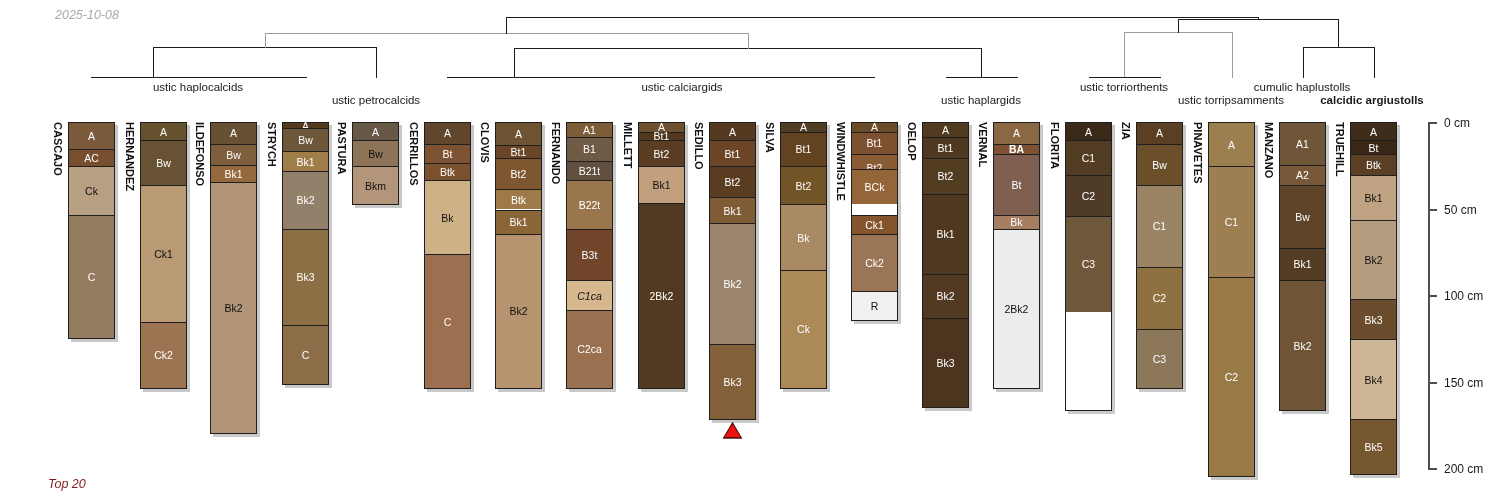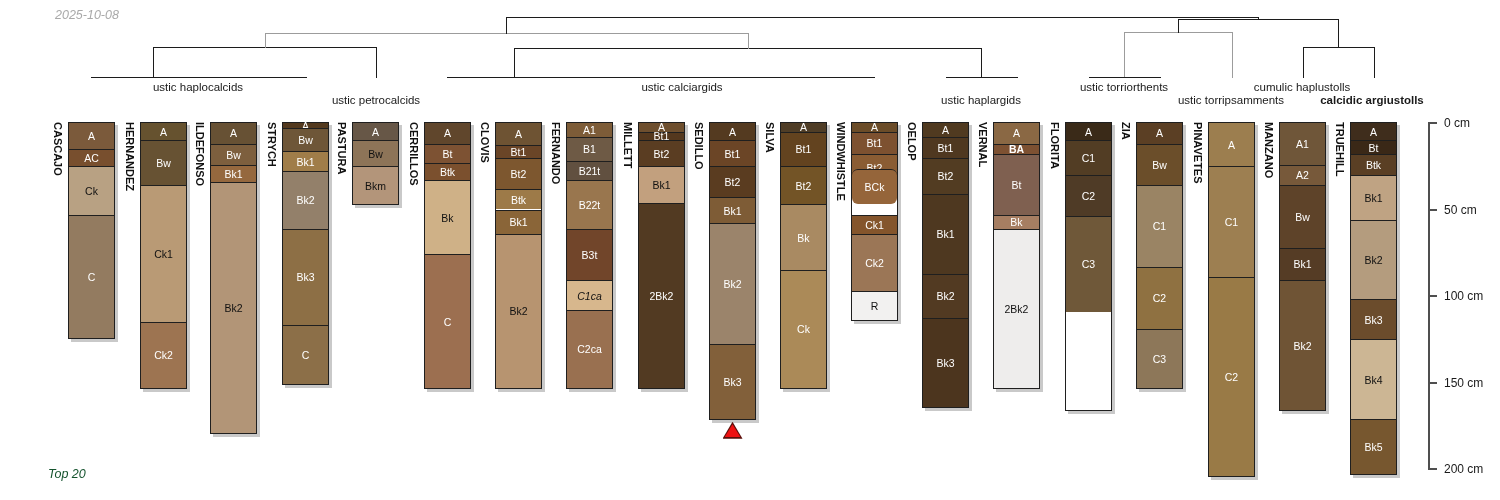--- a/index.html
+++ b/index.html
@@ -1,20 +1,20 @@
 <!DOCTYPE html>
 <html><head>
 <meta charset="utf-8">
 <style>
   html,body{margin:0;padding:0;background:#fff;}
   #canvas{position:relative;width:1500px;height:500px;background:#ffffff;overflow:hidden;
           font-family:"Liberation Sans", sans-serif;}
   .stamp{position:absolute;font-style:italic;font-size:12.5px;white-space:nowrap;margin-left:28px;}
   #date-label{left:27px;top:8px;color:#a9a9a9;}
-  #footer-label{left:20px;top:467px;color:#14532d;}
+  #footer-label{left:20px;top:477px;color:#7f1d1d;}
   .seg{position:absolute;}
   .clabel{position:absolute;transform:translate(-50%,-50%);font-size:11.5px;color:#1a1a1a;white-space:nowrap;}
   .profile{position:absolute;border:1px solid #1f1f1f;box-sizing:border-box;
            box-shadow:3px 3px 0 #c9c9c9;background:#fff;}
   .hz{position:absolute;left:0;width:100%;box-sizing:border-box;display:flex;
       align-items:center;justify-content:center;overflow:visible;}
   .hz span{font-size:10.5px;line-height:10px;white-space:nowrap;}
   .pname{position:absolute;font-size:11px;font-weight:bold;color:#111;white-space:nowrap;
          transform-origin:top left;transform:rotate(90deg);line-height:12px;}
   .axis-line,.axis-tick{position:absolute;background:#4f4f4f;}
@@ -266,21 +266,21 @@
       <div class="profile" style="left: 851px; top: 122px; width: 47px; height: 199.22px; border-color: rgb(31, 31, 31); box-shadow: rgb(201, 201, 201) 3px 3px 0px;">
         <div class="hz" style="top: 0px; height: 8.65px; background: rgb(107, 76, 40); border-top: none;">
           <span style="color: rgb(255, 255, 255);">A</span>
         </div>
         <div class="hz" style="top: 8.65px; height: 22.49px; background: rgb(125, 81, 48); border-top: 1px solid rgb(31, 31, 31);">
           <span style="color: rgb(255, 255, 255);">Bt1</span>
         </div>
         <div class="hz" style="top: 31.14px; height: 25.95px; background: rgb(138, 92, 51); border-top: 1px solid rgb(31, 31, 31);">
           <span style="color: rgb(255, 255, 255);">Bt2</span>
         </div>
-        <div class="hz" style="top: 46px; height: 34.6px; background: rgb(149, 101, 58); border-top: 1px solid rgb(31, 31, 31); border-radius: 6px;">
+        <div class="hz" style="top: 46px; height: 34.6px; background: rgb(149, 101, 58); border-top: 1px solid rgb(31, 31, 31);">
           <span style="color: rgb(255, 255, 255);">BCk</span>
         </div>
         <div class="hz" style="top: 91.69px; height: 19.03px; background: rgb(132, 85, 44); border-top: 1px solid rgb(31, 31, 31);">
           <span style="color: rgb(255, 255, 255);">Ck1</span>
         </div>
         <div class="hz" style="top: 110.72px; height: 57.09px; background: rgb(155, 118, 86); border-top: 1px solid rgb(31, 31, 31);">
           <span style="color: rgb(255, 255, 255);">Ck2</span>
         </div>
         <div class="hz" style="top: 167.81px; height: 29.41px; background: rgb(242, 241, 240); border-top: 1px solid rgb(31, 31, 31);">
           <span style="color: rgb(17, 17, 17);">R</span>

